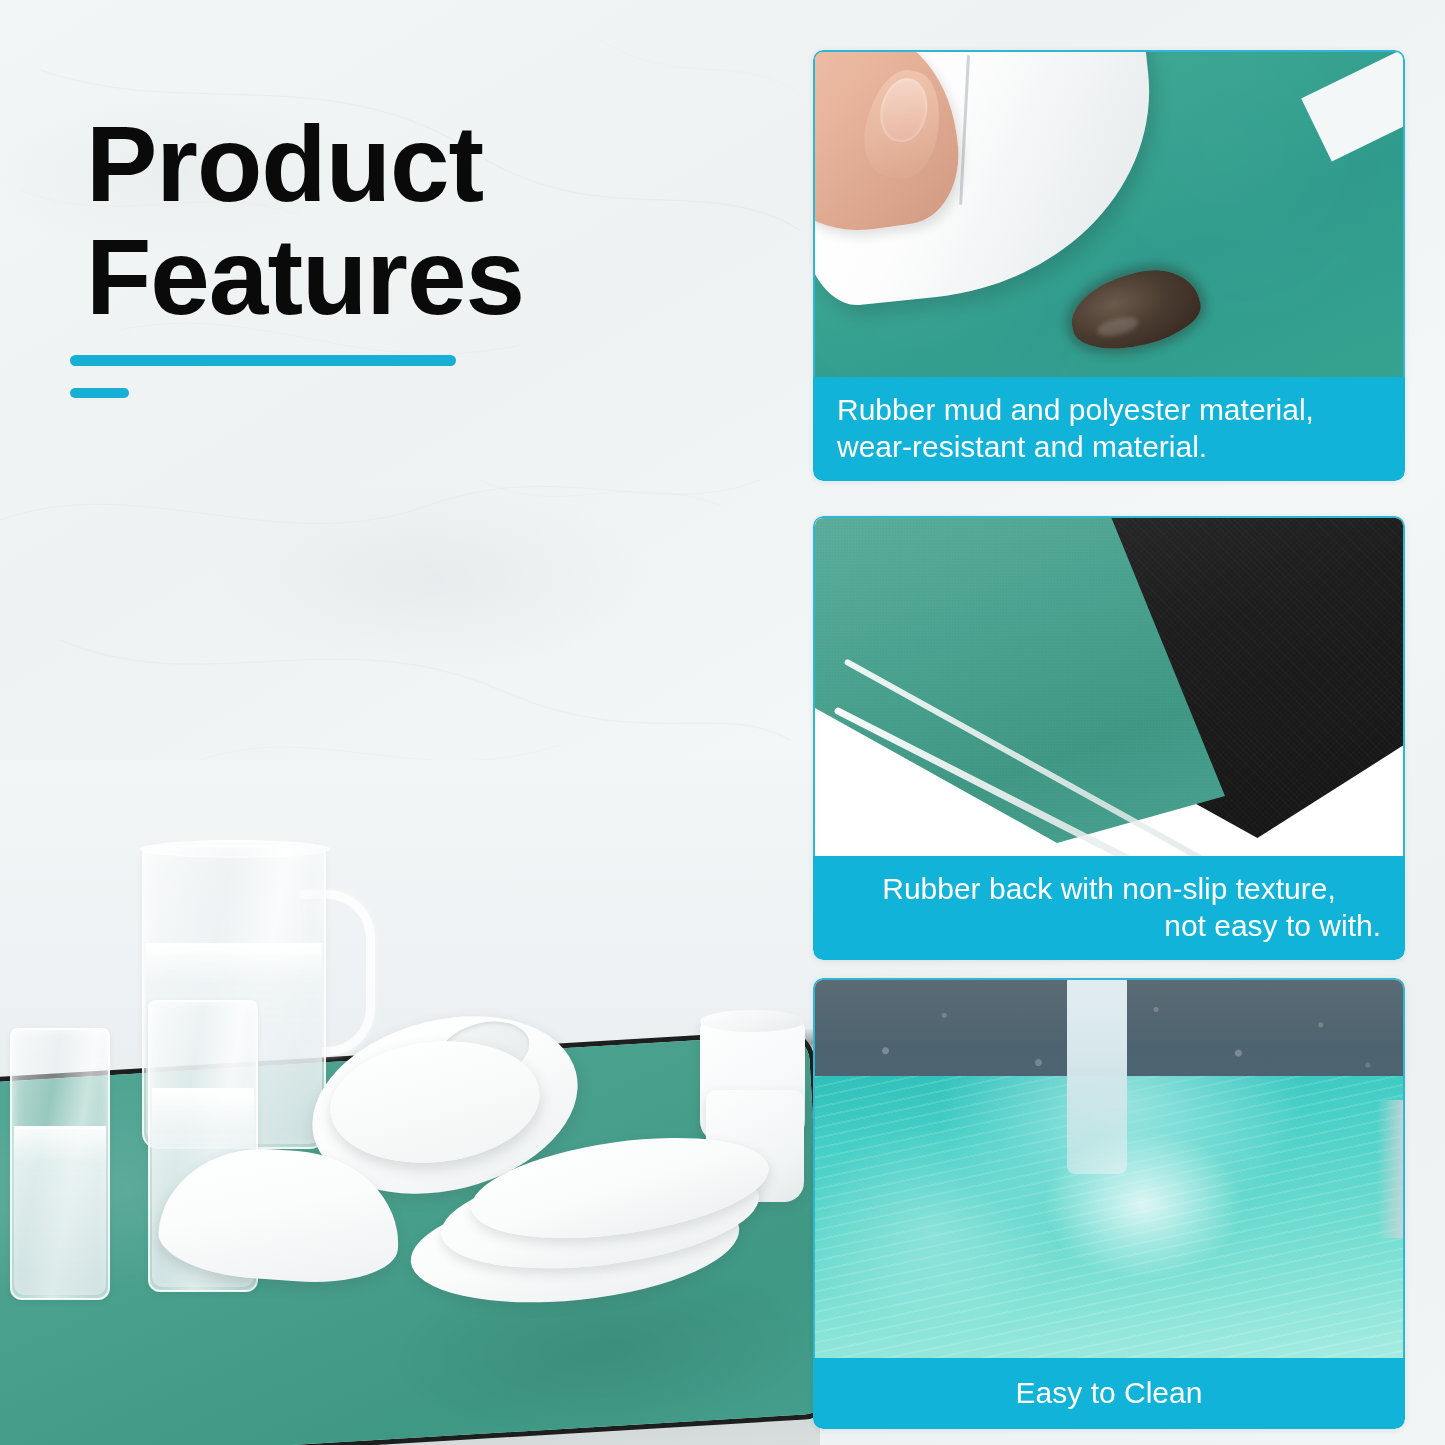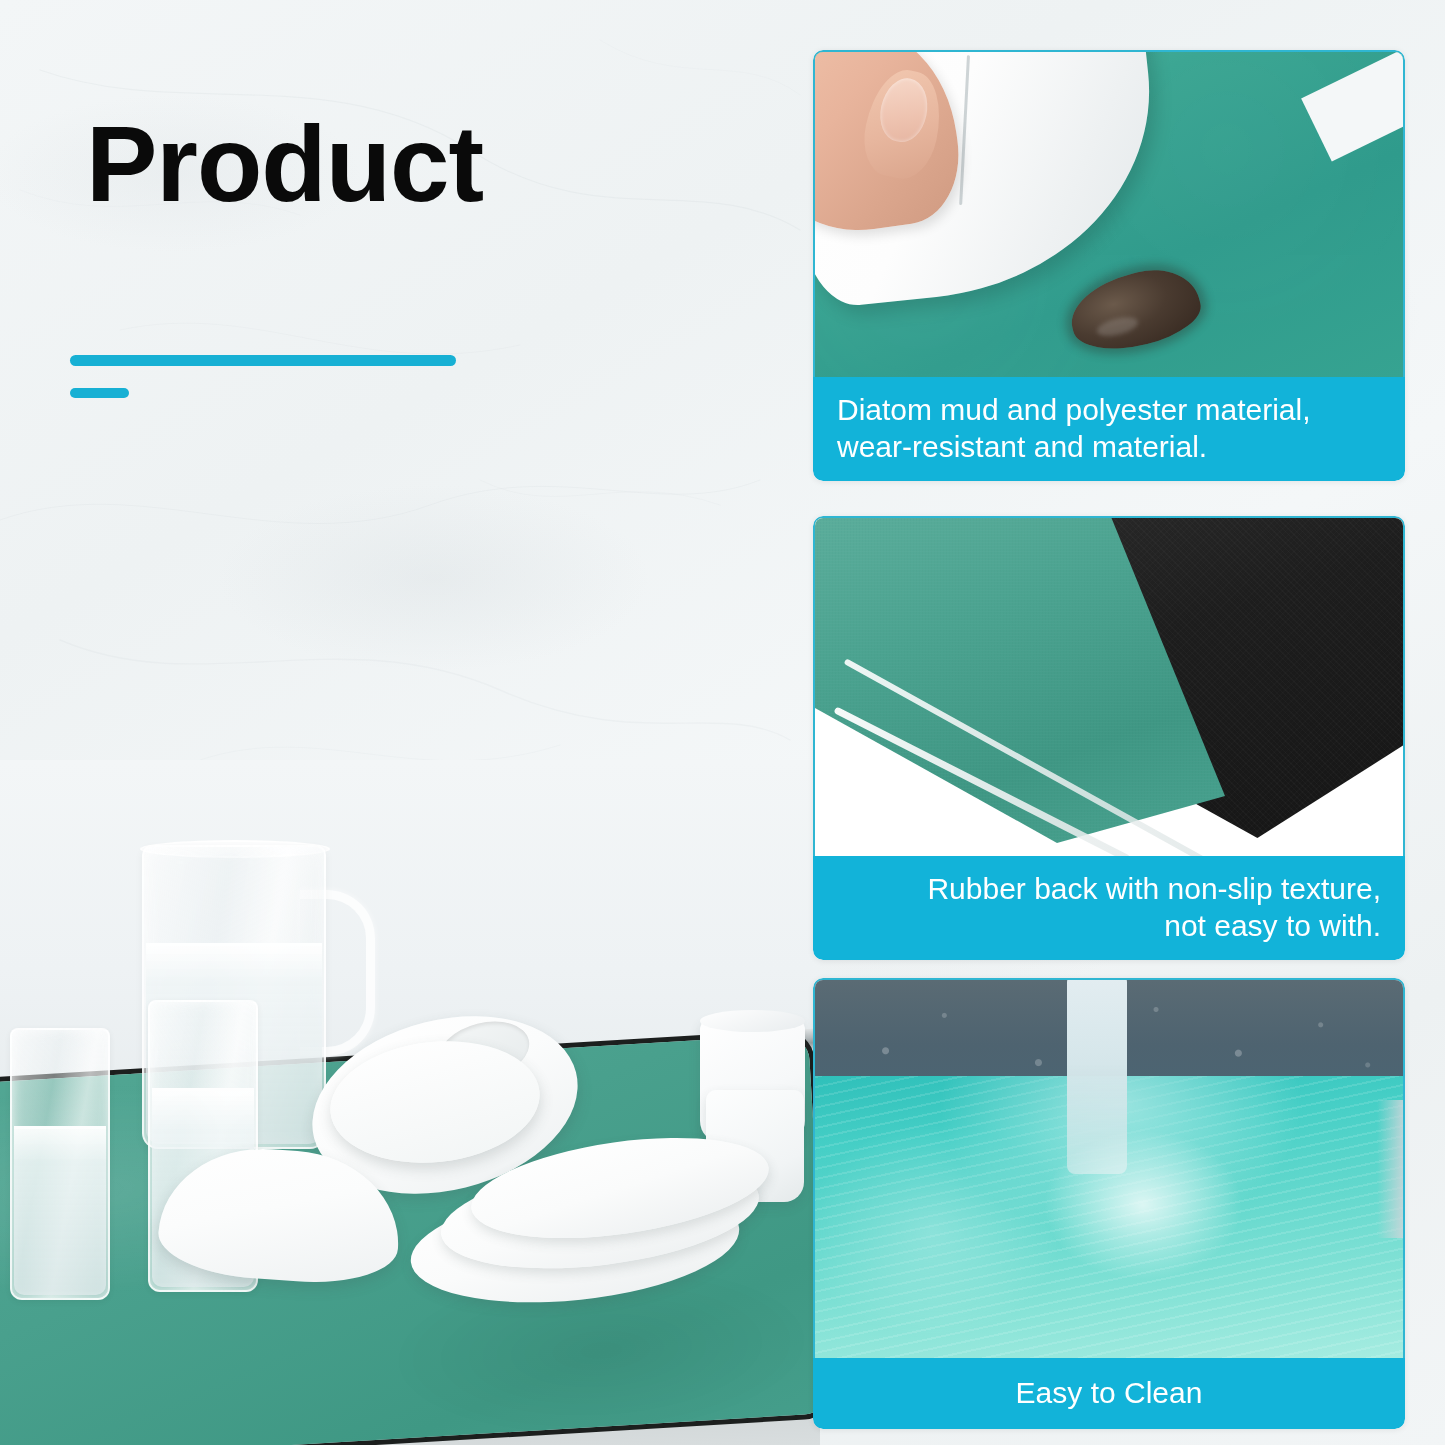--- a/index.html
+++ b/index.html
@@ -307,21 +307,21 @@
     font-size: 30px;
     line-height: 1.24;
     padding: 14px 24px 16px 24px;
     border-radius: 0 0 10px 10px;
     box-sizing: border-box;
   }
   #card-1 .caption { text-align: left; }
   #card-2 .caption { text-align: right; }
   #card-3 .caption { text-align: center; padding: 16px 24px 18px; }
   .caption-line { white-space: nowrap; }
-  #card-2 .caption-line.first { text-align: right; }
+  #card-2 .caption-line.first { text-align: center; }
 
   
   .p1-mat {
     position: absolute; inset: 0;
     background: linear-gradient(155deg, #4fb9a5 0%, #3aa592 30%, #2f9b8c 62%, #36a391 100%);
   }
   .p1-mat-grain {
     position: absolute; inset: 0;
     opacity: 0.35;
     background:
@@ -520,20 +520,21 @@
       <path d="M120,330 C260,300 360,380 520,345" stroke-width="0.9" opacity="0.26"></path>
       <path d="M480,480 C560,520 620,470 720,505" stroke-width="0.9" opacity="0.24"></path>
       <path d="M20,190 C120,230 200,180 300,215" stroke-width="0.8" opacity="0.22"></path>
       <path d="M600,40 C680,90 740,50 800,95" stroke-width="0.8" opacity="0.22"></path>
       <path d="M200,760 C320,720 420,790 560,745" stroke-width="1.0" opacity="0.22"></path>
     </g>
   </svg>
 
   <div class="title-block">
     <div class="title-line">Product</div>
+    <div class="title-line">Features</div>
   </div>
   <div class="rule-long"></div>
   <div class="rule-short"></div>
 
   <div class="lifestyle">
     <div class="ls-wall"></div>
     <div class="ls-counter"></div>
     <div class="ls-counter-highlight"></div>
     <div class="ls-counter-edge"></div>
     <div class="ls-rail"></div>
@@ -576,21 +577,21 @@
         <div class="p1-corner-white"></div>
         <div class="p1-cloth">
           <div class="p1-cloth-fold"></div>
         </div>
         <div class="p1-hand"></div>
         <div class="p1-thumb"></div>
         <div class="p1-nail"></div>
         <div class="p1-drop"></div>
       </div>
       <div class="caption">
-        <div class="caption-line first">Diatom mud and polyester material,</div>
+        <div class="caption-line first">Rubber mud and polyester material,</div>
         <div class="caption-line">wear-resistant and material.</div>
       </div>
     </div>
 
     <div class="card" id="card-2">
       <div class="card-photo">
         <div class="p2-bg"></div>
         <div class="p2-black"></div>
         <div class="p2-black-texture"></div>
         <div class="p2-green"></div>

